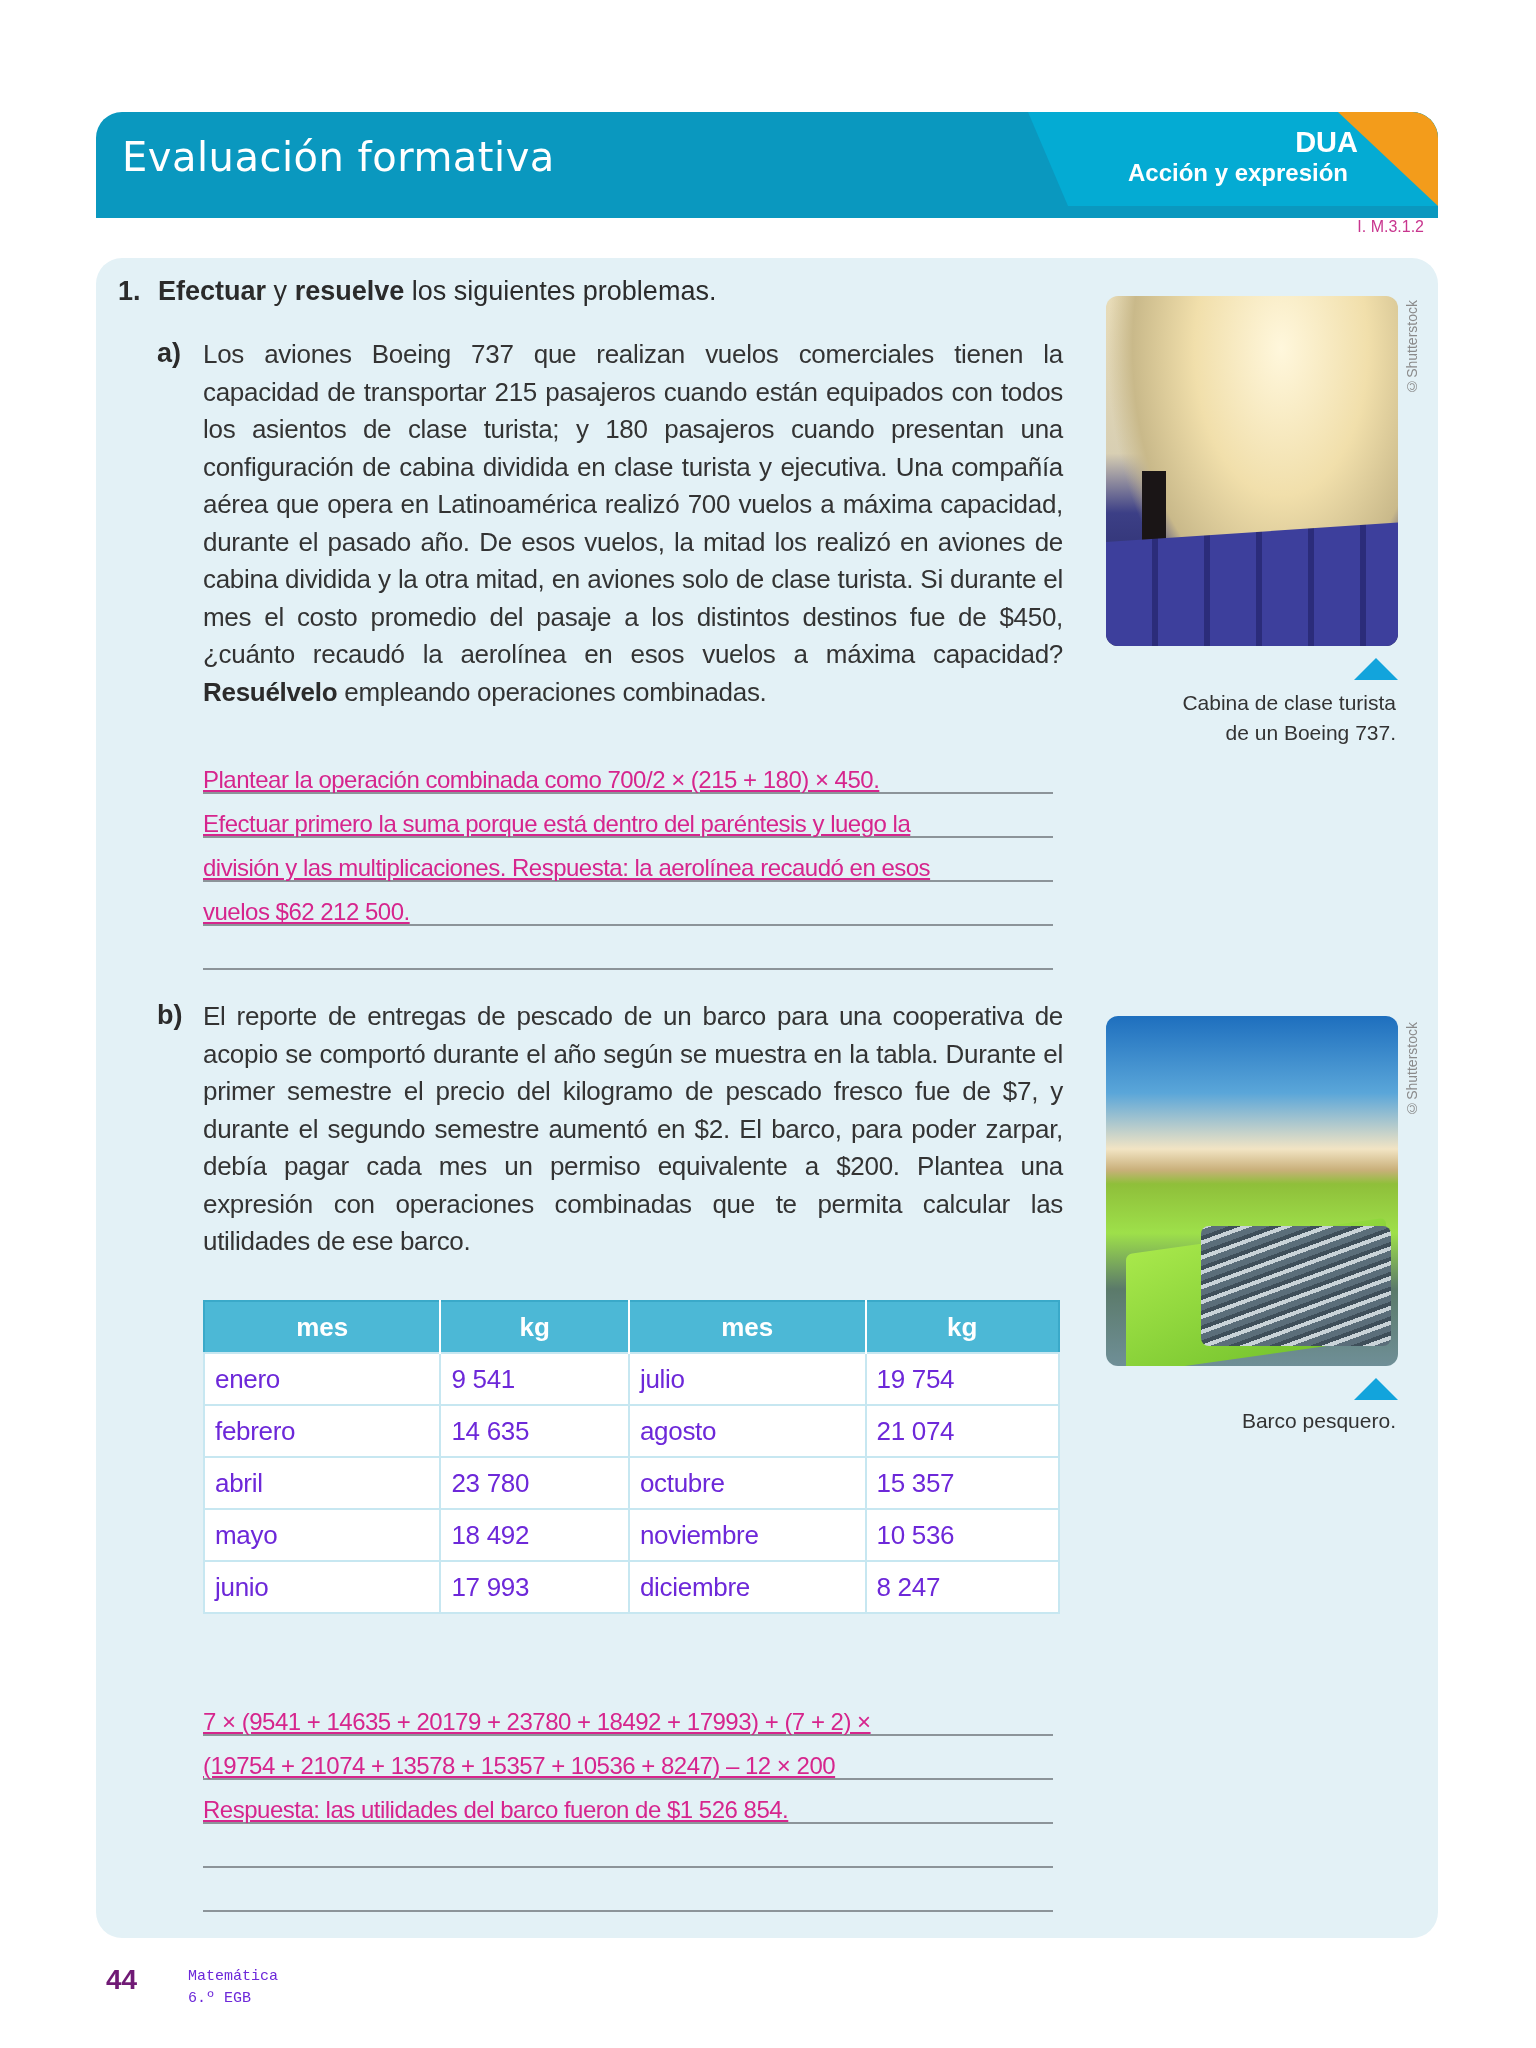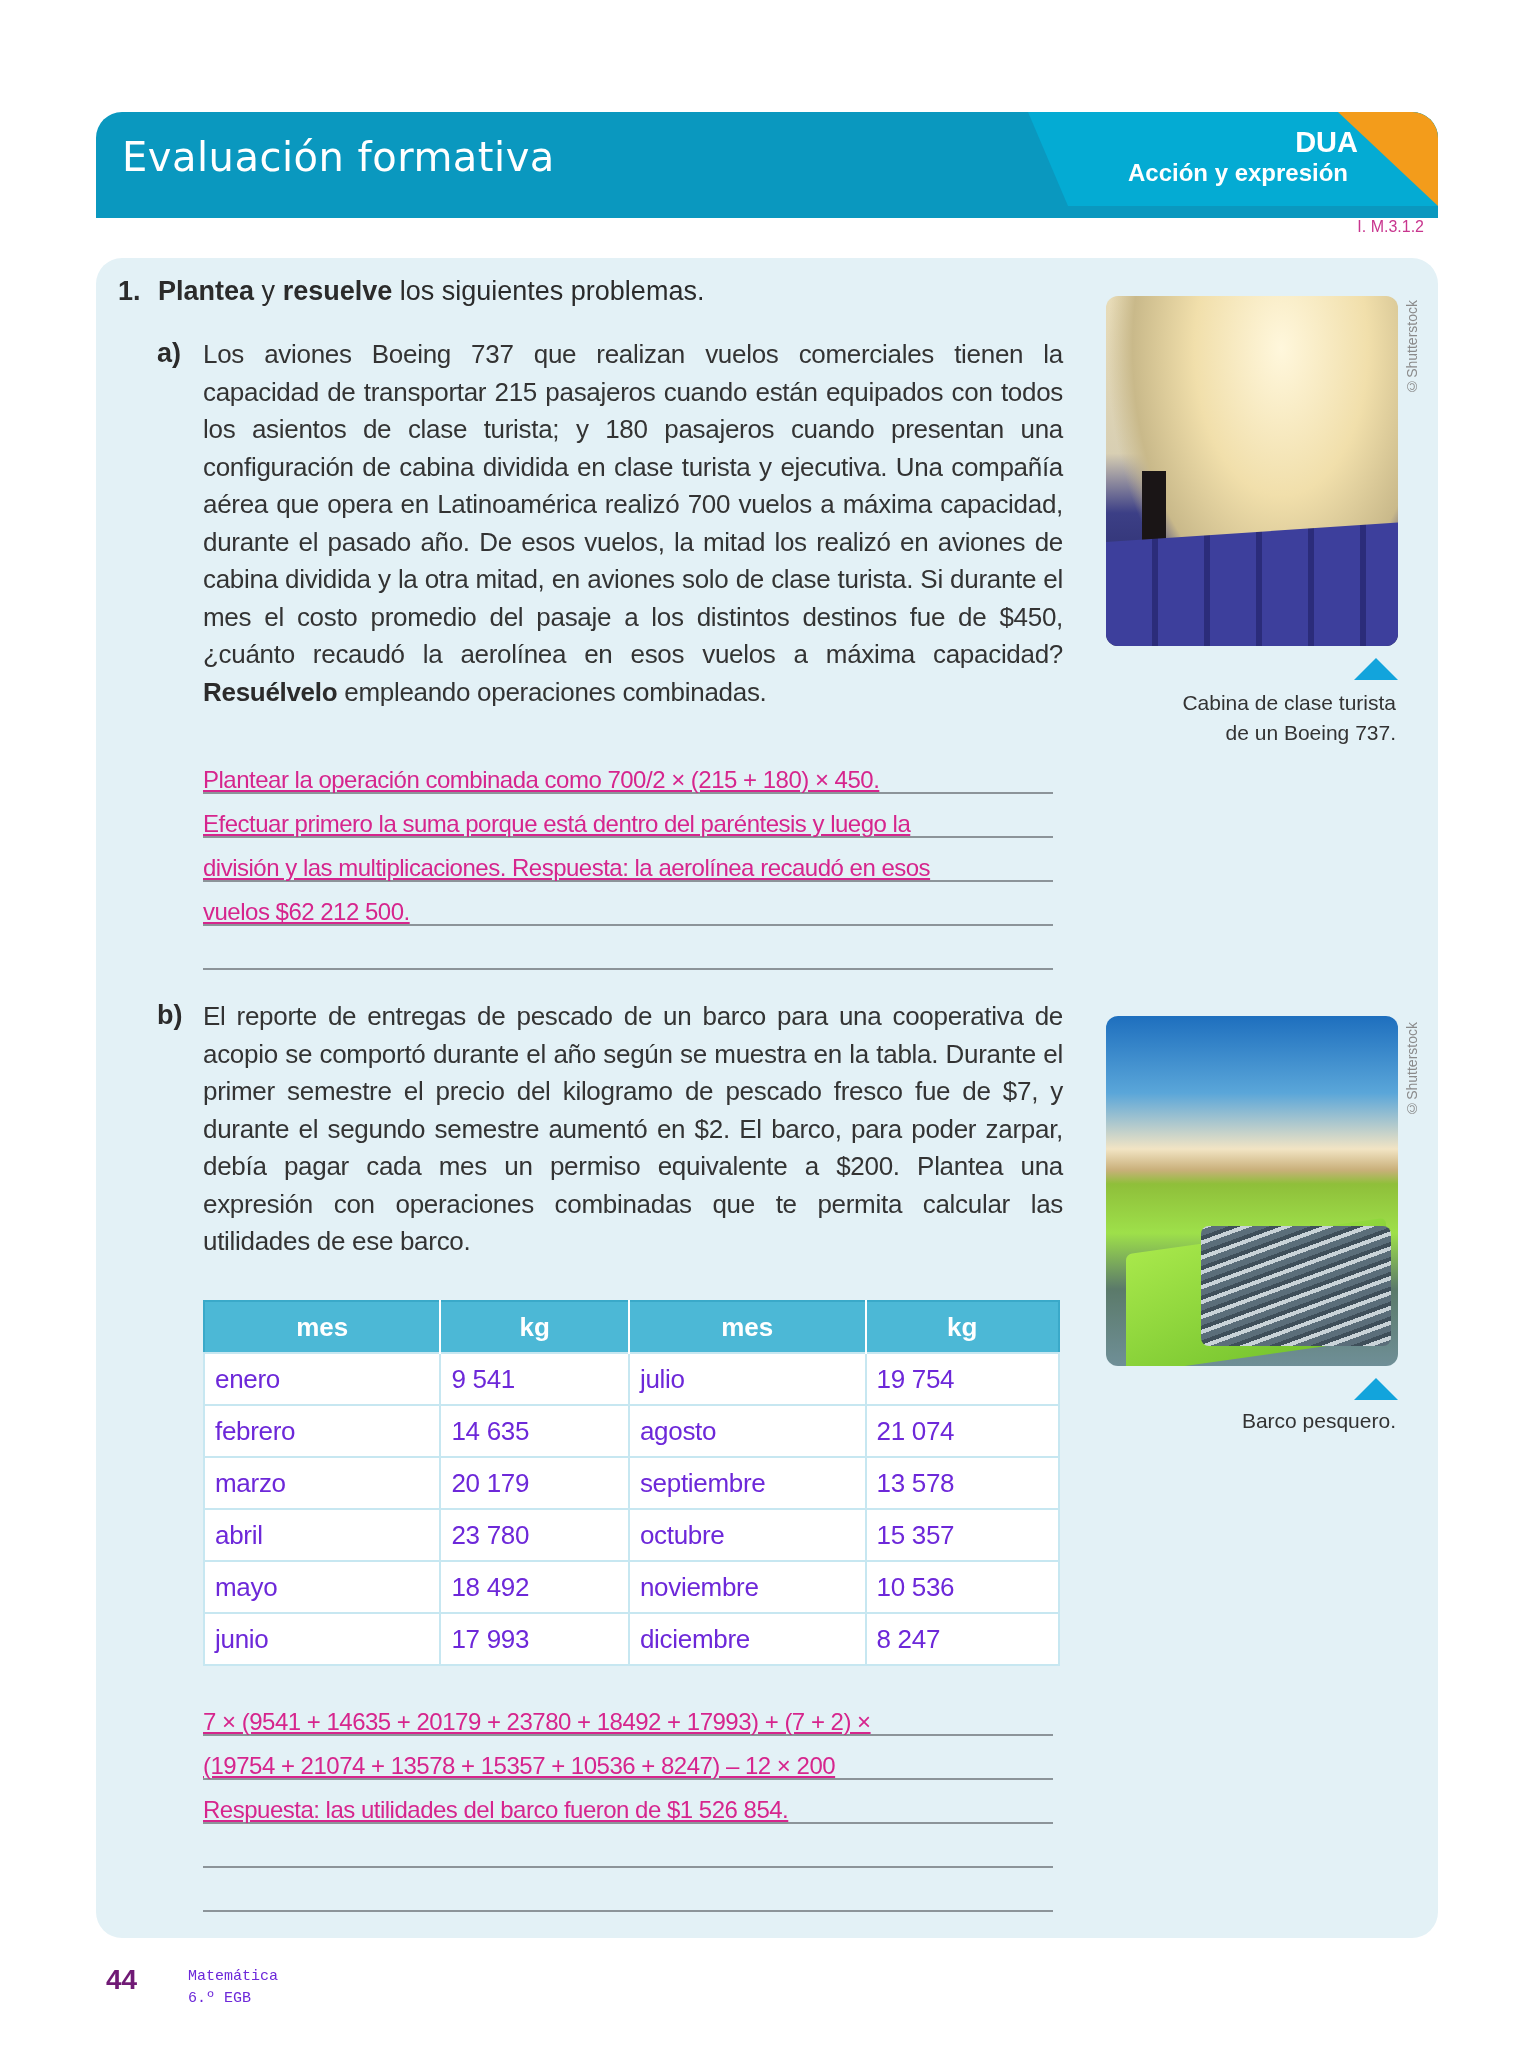--- a/index.html
+++ b/index.html
@@ -148,21 +148,21 @@
     <div class="dua-title">DUA</div>
     <div class="dua-sub">Acción y expresión</div>
   </div>
 </div>
 <div class="indicator">I. M.3.1.2</div>
 
 <div class="panel"></div>
 
 <div class="q-head">
   <span class="num">1.</span>
-  <b>Plantea</b>
+  <b>Efectuar</b>
   <span>y</span>
   <b>resuelve</b>
   <span>los siguientes problemas.</span>
 </div>
 
 <div class="item-letter" style="left:157px; top:338px;">a)</div>
 <div class="para" style="top:336px;">
   <span>Los aviones Boeing 737 que realizan vuelos comerciales tienen la capacidad de transportar 215 pasajeros cuando están equipados con todos los asientos de clase turista; y 180 pasajeros cuando presentan una configuración de cabina dividida en clase turista y ejecutiva. Una compañía aérea que opera en Latinoamérica realizó 700 vuelos a máxima capacidad, durante el pasado año. De esos vuelos, la mitad los realizó en aviones de cabina dividida y la otra mitad, en aviones solo de clase turista. Si durante el mes el costo promedio del pasaje a los distintos destinos fue de $450, ¿cuánto recaudó la aerolínea en esos vuelos a máxima capacidad?</span>
   <b>Resuélvelo</b>
   <span>empleando operaciones combinadas.</span>
@@ -216,26 +216,20 @@
       <td>julio</td>
       <td>19 754</td>
     </tr>
     <tr>
       <td>febrero</td>
       <td>14 635</td>
       <td>agosto</td>
       <td>21 074</td>
     </tr>
     <tr>
-      <td>marzo</td>
-      <td>20 179</td>
-      <td>septiembre</td>
-      <td>13 578</td>
-    </tr>
-    <tr>
       <td>abril</td>
       <td>23 780</td>
       <td>octubre</td>
       <td>15 357</td>
     </tr>
     <tr>
       <td>mayo</td>
       <td>18 492</td>
       <td>noviembre</td>
       <td>10 536</td>

